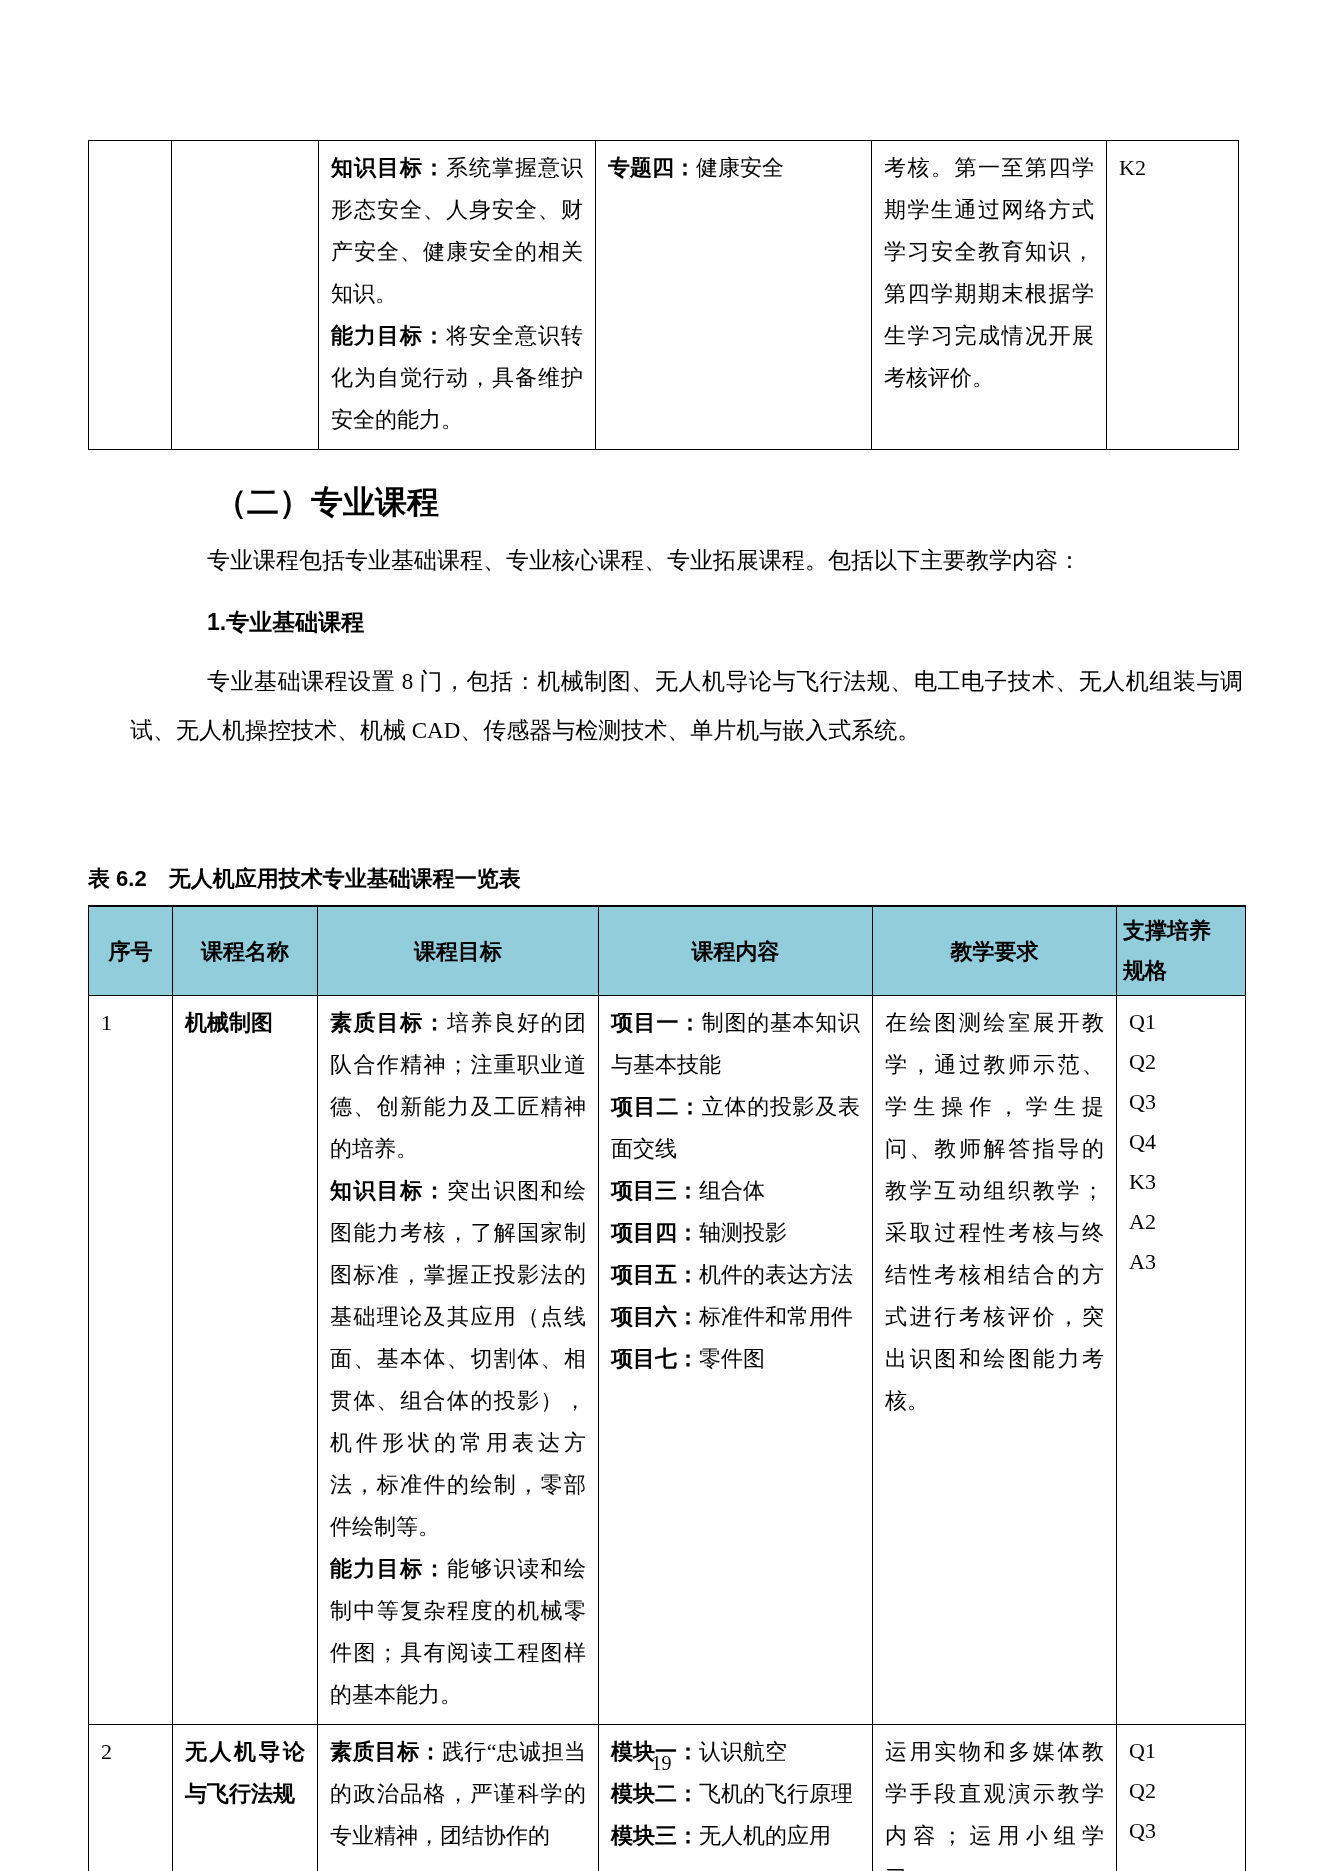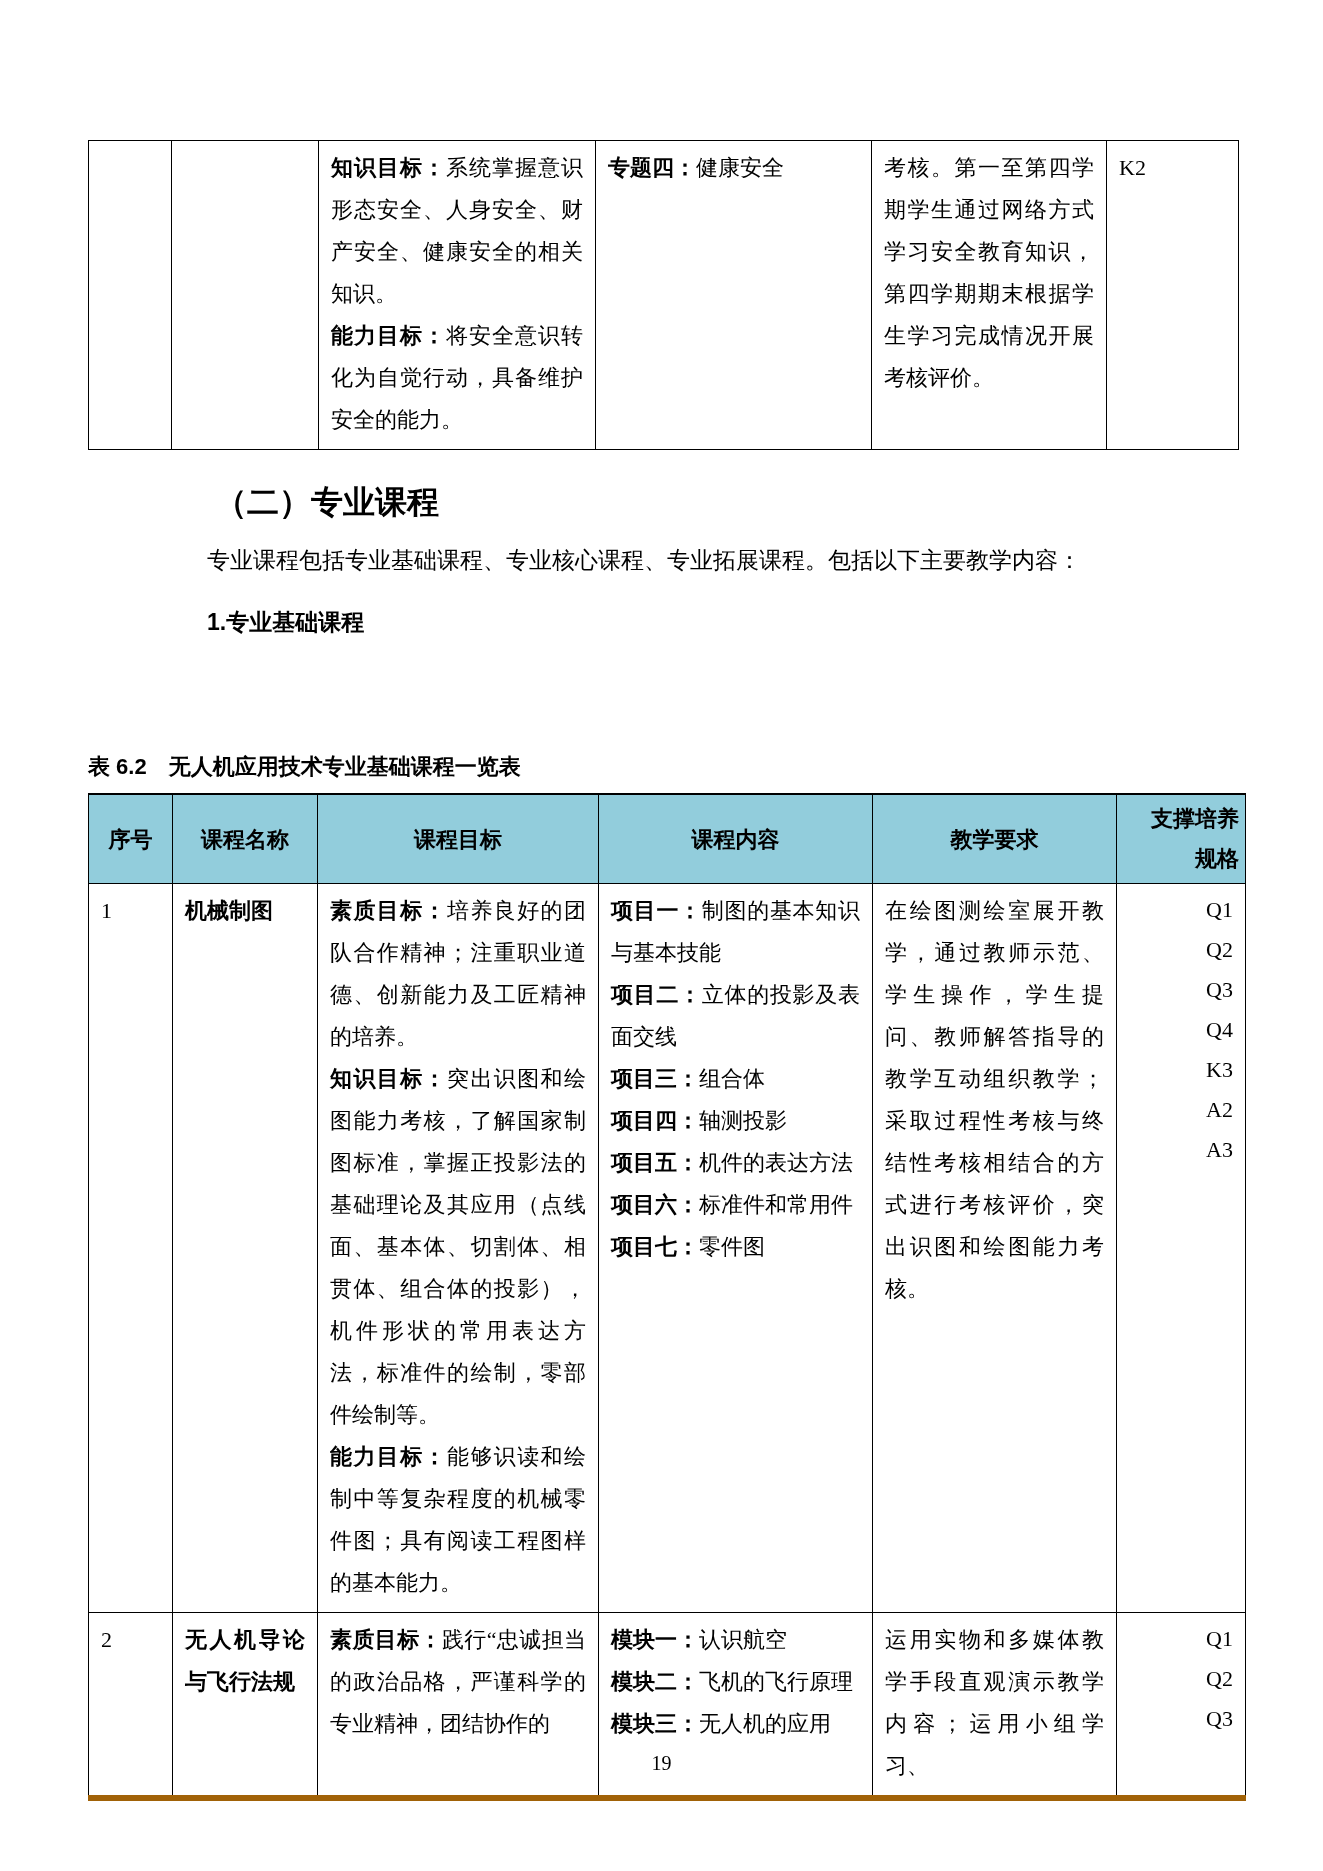--- a/index.html
+++ b/index.html
@@ -29,21 +29,21 @@
   .name-cell {
     text-align:center; vertical-align:middle; font-weight:bold;
     font-family:"Liberation Sans","DejaVu Sans",sans-serif; word-break:break-all;
   }
   .no-cell { text-align:center; vertical-align:middle; }
   .seg, .line { text-align:justify; }
   .lead {
     font-family:"Liberation Sans","DejaVu Sans",sans-serif; font-weight:bold;
   }
   .spec-cell { text-align:center; vertical-align:middle; padding:6px 4px; }
-  .spec-item { text-align:right; line-height:40px; }
+  .spec-item { text-align:left; line-height:40px; }
   
   .section-heading {
     margin:32px 83px 0 130px; padding-left:85px;
     font-size:32px; font-weight:bold; line-height:40px;
     font-family:"Liberation Serif","DejaVu Serif",serif;
   }
   .body-para {
     margin:14px 80px 0 130px; font-size:23px; line-height:49px;
     text-align:justify; text-indent:77px; word-break:break-all;
   }
@@ -92,20 +92,21 @@
       </tr>
     </tbody>
   </table>
 
   <div class="section-heading">（二）专业课程</div>
 
   <div class="body-para">专业课程包括专业基础课程、专业核心课程、专业拓展课程。包括以下主要教学内容：</div>
 
   <div class="sub-heading">1.专业基础课程</div>
 
+  <div class="body-para">专业基础课程设置 8 门，包括：机械制图、无人机导论与飞行法规、电工电子技术、无人机组装与调试、无人机操控技术、机械 CAD、传感器与检测技术、单片机与嵌入式系统。</div>
 
   <div class="table-caption">表 6.2　无人机应用技术专业基础课程一览表</div>
 
   <table class="doc-table main-table">
     <colgroup>
       <col style="width:84px">
         <col style="width:145px">
         <col style="width:281px">
       <col style="width:274px">
         <col style="width:244px">

